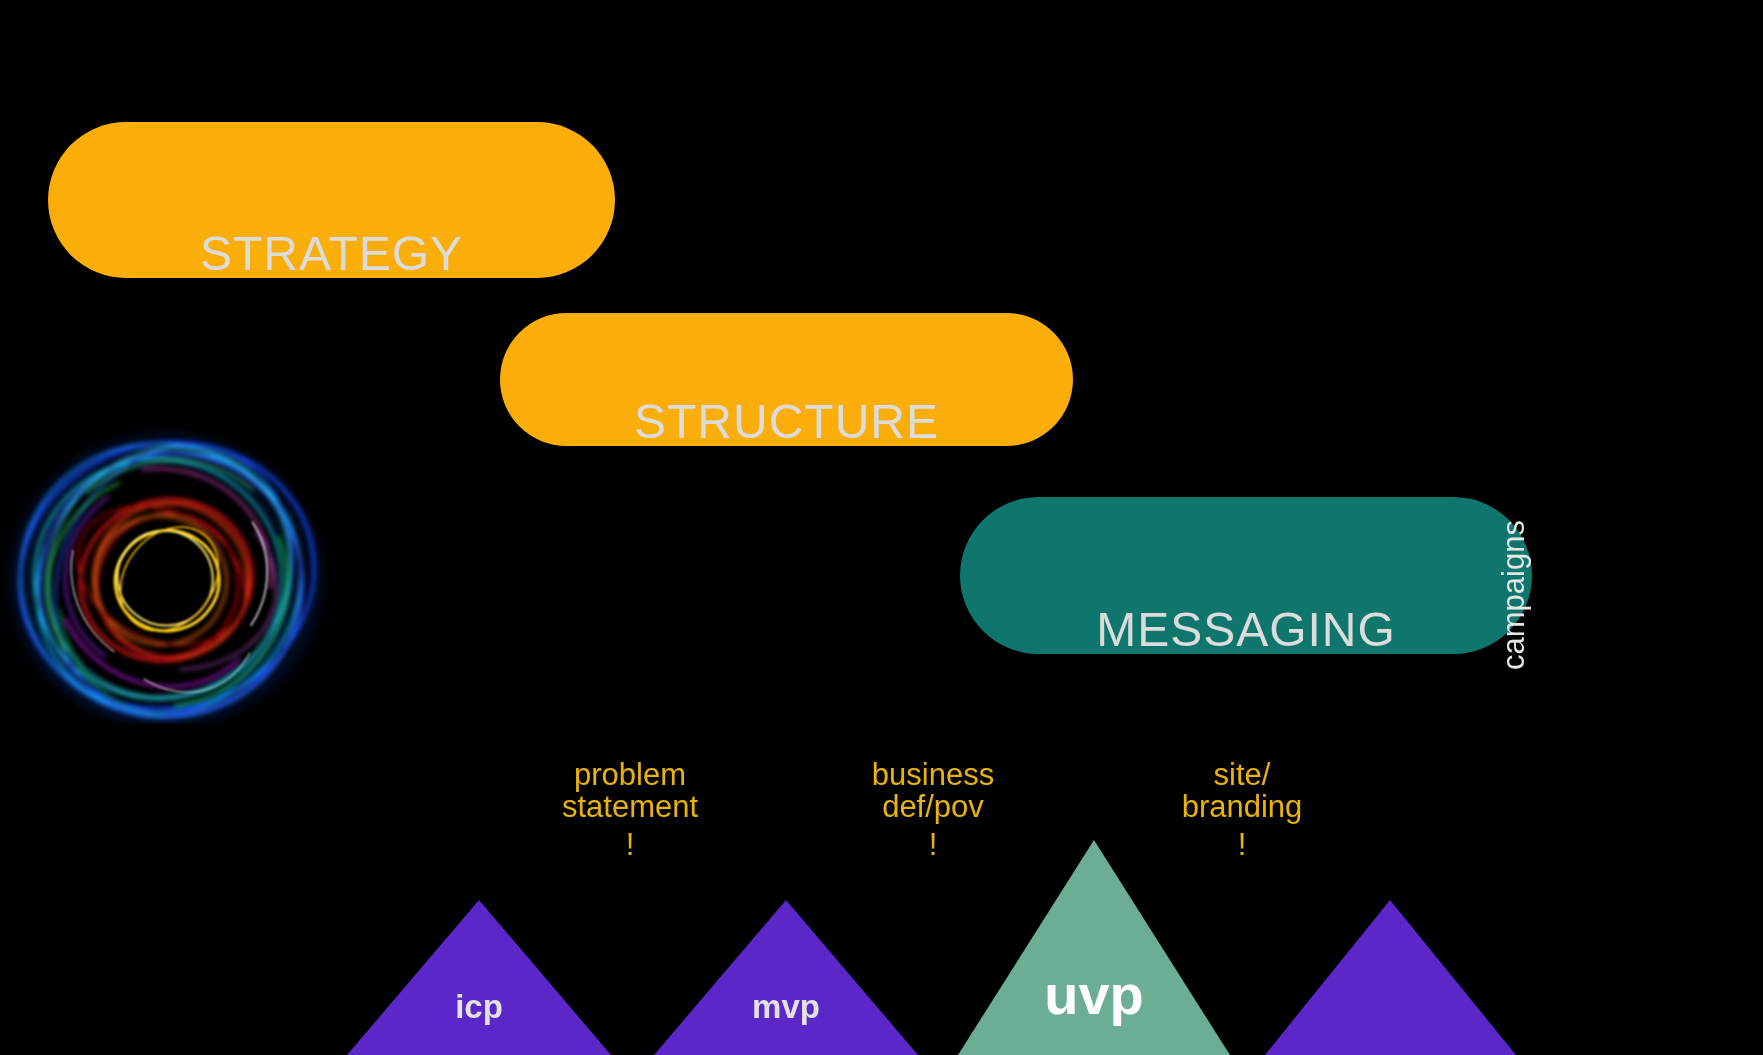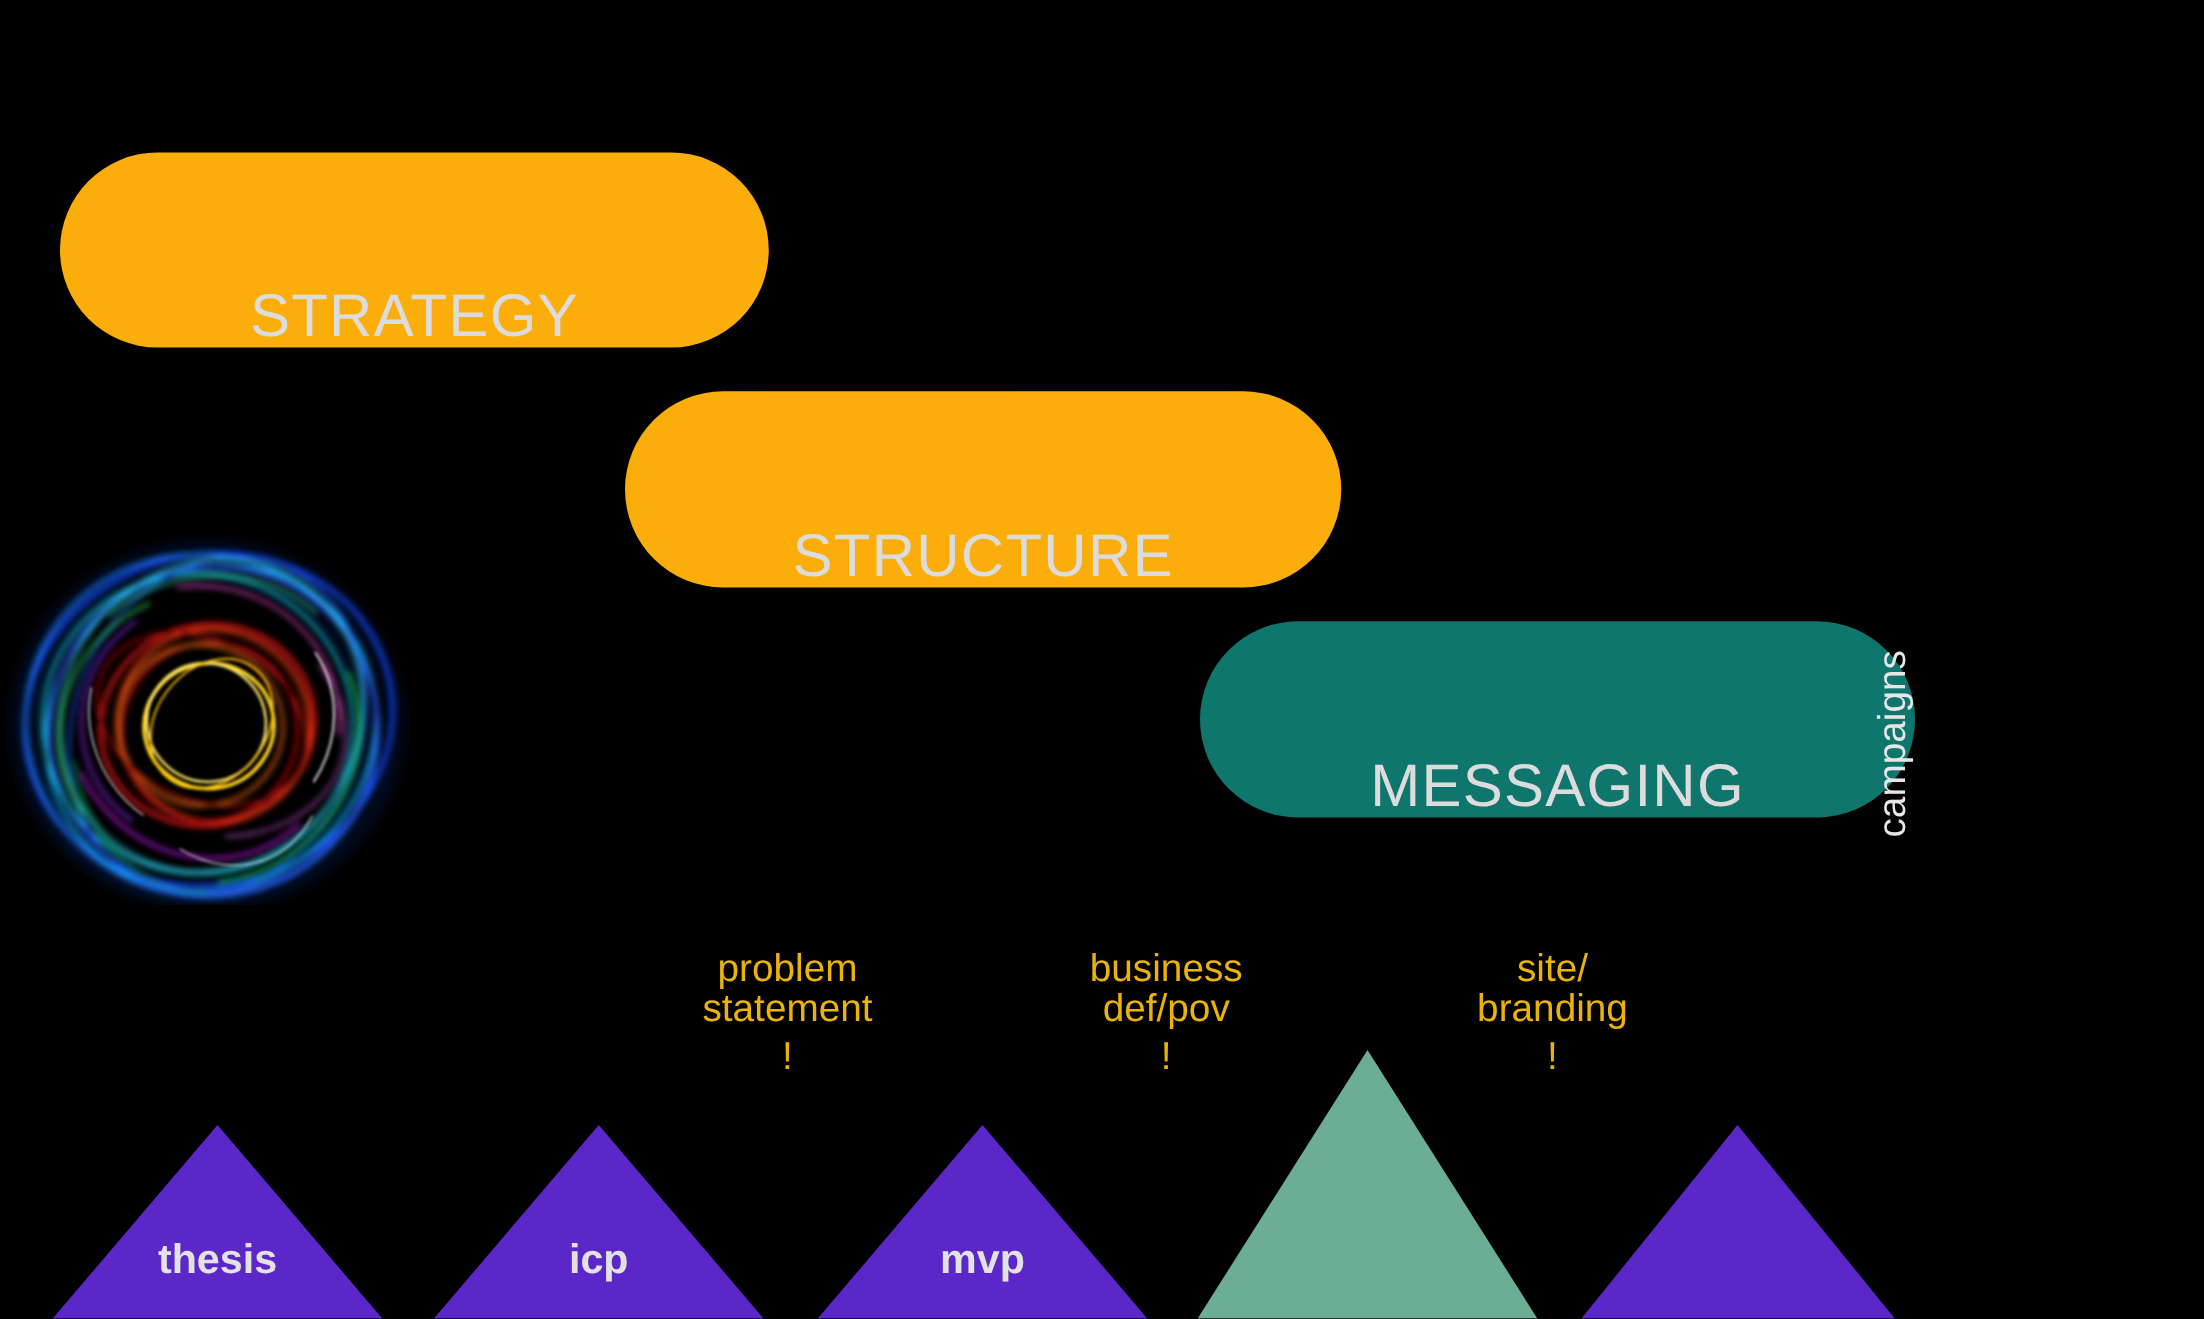--- a/index.html
+++ b/index.html
@@ -30,21 +30,21 @@
   }
   .pill-label {
     color: #DCDCDC;
     font-size: 48px;
     letter-spacing: 1px;
     line-height: 1;
     white-space: nowrap;
     font-weight: 400;
   }
   #pill-strategy  { left: 48px;  top: 122px; width: 567px;  height: 156px; }
-  #pill-structure { left: 500px; top: 313px; width: 573px;  height: 157px; }
+  #pill-structure { left: 500px; top: 313px; width: 573px;  height: 133px; }
   #pill-messaging { left: 960px; top: 497px; width: 572px;  height: 157px; }
   
   #pill-messaging .pill-label { transform: translateX(0px); }
 
   
   #spiral {
     position: absolute;
     left: -20px;
     top: 412px;
     width: 370px;
@@ -180,45 +180,40 @@
         <ellipse cx="1" cy="1" rx="52" ry="50" fill="none" stroke="#ffd21a" stroke-width="3.0" transform="rotate(-12)"></ellipse>
         <ellipse cx="-2" cy="-1" rx="48" ry="47" fill="none" stroke="#ffe96b" stroke-width="2.0" transform="rotate(40)"></ellipse>
         <ellipse cx="3" cy="2" rx="56" ry="44" fill="none" stroke="#ffbf00" stroke-width="1.6" transform="rotate(-52)"></ellipse>
       </g>
 
       <ellipse cx="1" cy="1" rx="36" ry="34" fill="#000000"></ellipse>
       <ellipse cx="1" cy="1" rx="46" ry="44" fill="url(#glowCore)" opacity="0.85"></ellipse>
     </g>
   </svg>
 
-  <div class="tri" style="left:42px; width:264px; height:155px;">
-    <svg width="264" height="155" viewBox="0 0 264 155" xmlns="http://www.w3.org/2000/svg">
-      <polygon points="132,0 264,155 0,155" fill="#5B27C9"></polygon>
-    </svg>
-    <span class="tri-label" style="bottom:32px; font-size:33px;">thesis</span>
-  </div>
 
   <div class="tri" style="left:654px; width:264px; height:155px;">
     <svg width="264" height="155" viewBox="0 0 264 155" xmlns="http://www.w3.org/2000/svg">
       <polygon points="132,0 264,155 0,155" fill="#5B27C9"></polygon>
     </svg>
     <span class="tri-label" style="bottom:32px; font-size:33px;">mvp</span>
   </div>
 
   <div class="tri" style="left:347px; width:264px; height:155px;">
     <svg width="264" height="155" viewBox="0 0 264 155" xmlns="http://www.w3.org/2000/svg">
       <polygon points="132,0 264,155 0,155" fill="#5B27C9"></polygon>
     </svg>
     <span class="tri-label" style="bottom:32px; font-size:33px;">icp</span>
   </div>
 
   <div class="tri" style="left:958px; width:272px; height:215px;">
     <svg width="272" height="215" viewBox="0 0 272 215" xmlns="http://www.w3.org/2000/svg">
       <polygon points="136,0 272,215 0,215" fill="#6CAE94"></polygon>
     </svg>
+    <span class="tri-label" style="bottom:32px; font-size:56px; color:#FFFFFF;">uvp</span>
   </div>
 
   <div class="tri" style="left:1265px; width:251px; height:155px;">
     <svg width="251" height="155" viewBox="0 0 251 155" xmlns="http://www.w3.org/2000/svg">
       <polygon points="125,0 251,155 0,155" fill="#5B27C9"></polygon>
     </svg>
   </div>
 
   <div class="conn" style="left:520px; top:745px; width:220px;">
     <div>problem</div>

